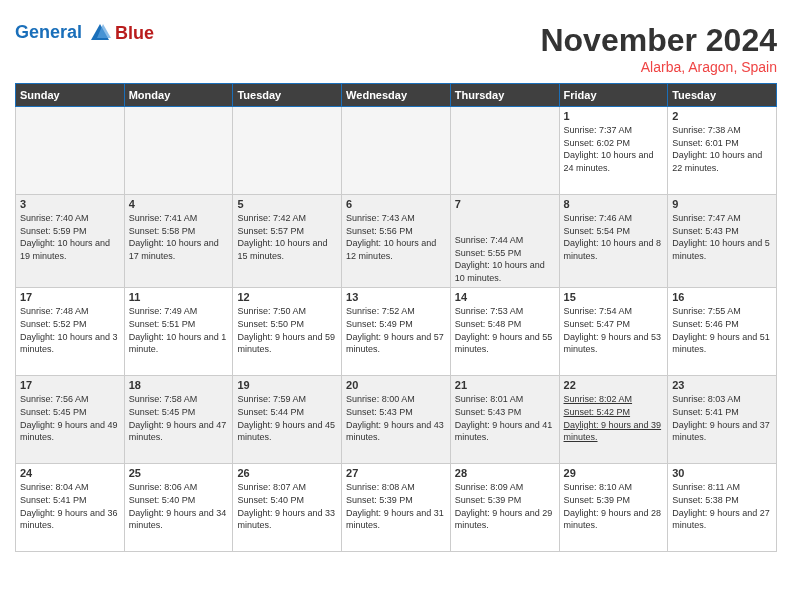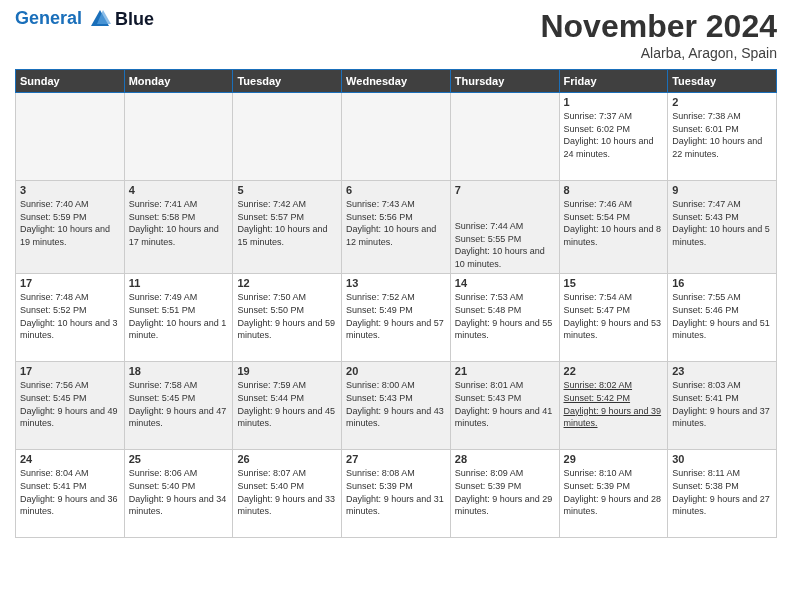--- a/index.html
+++ b/index.html
@@ -5,21 +5,21 @@
     * { margin: 0; padding: 0; box-sizing: border-box; }
     body {
       font-family: Arial, sans-serif;
       background: #fff;
       width: 792px;
       height: 612px;
       overflow: hidden;
     }
     .container {
       width: 792px;
-      padding: 8px 15px;
+      padding: 22px 15px;
     }
     .header {
       display: flex;
       align-items: flex-start;
       justify-content: space-between;
       margin-bottom: 8px;
     }
     .logo {
       display: flex;
       align-items: center;
@@ -27,21 +27,21 @@
     .title-block {
       text-align: right;
     }
     .month-title {
       font-size: 32px;
       font-weight: bold;
       color: #333;
     }
     .location {
       font-size: 14px;
-      color: #404040;
+      color: #ef4444;
     }
     table {
       width: 100%;
       border-collapse: collapse;
       table-layout: fixed;
     }
     th {
       background-color: #404040;
       color: #fff;
       font-size: 11px;
@@ -83,21 +83,21 @@
     <div class="logo">
       <div>
         <div style="display:flex;align-items:center;">
           <div style="font-size:18px;font-weight:bold;color:#333;line-height:1.1;">
             <span style="color:#1a6fba;">General</span>
             <svg width="22" height="22" viewBox="0 0 22 22" style="vertical-align:middle;margin:0 2px;">
               <polygon points="11,2 20,18 2,18" fill="#1a6fba"></polygon>
               <polygon points="14,2 22,16 8,16" fill="#5ba3e0" opacity="0.7"></polygon>
             </svg>
           </div>
-          <div style="font-size:18px;font-weight:bold;color:#0f172a;margin-left:2px;">Blue</div>
+          <div style="font-size:18px;font-weight:bold;color:#b91c1c;margin-left:2px;">Blue</div>
         </div>
       </div>
     </div>
     <div class="title-block">
       <div class="month-title">November 2024</div>
       <div class="location">Alarba, Aragon, Spain</div>
     </div>
   </div>
 
   <table>

